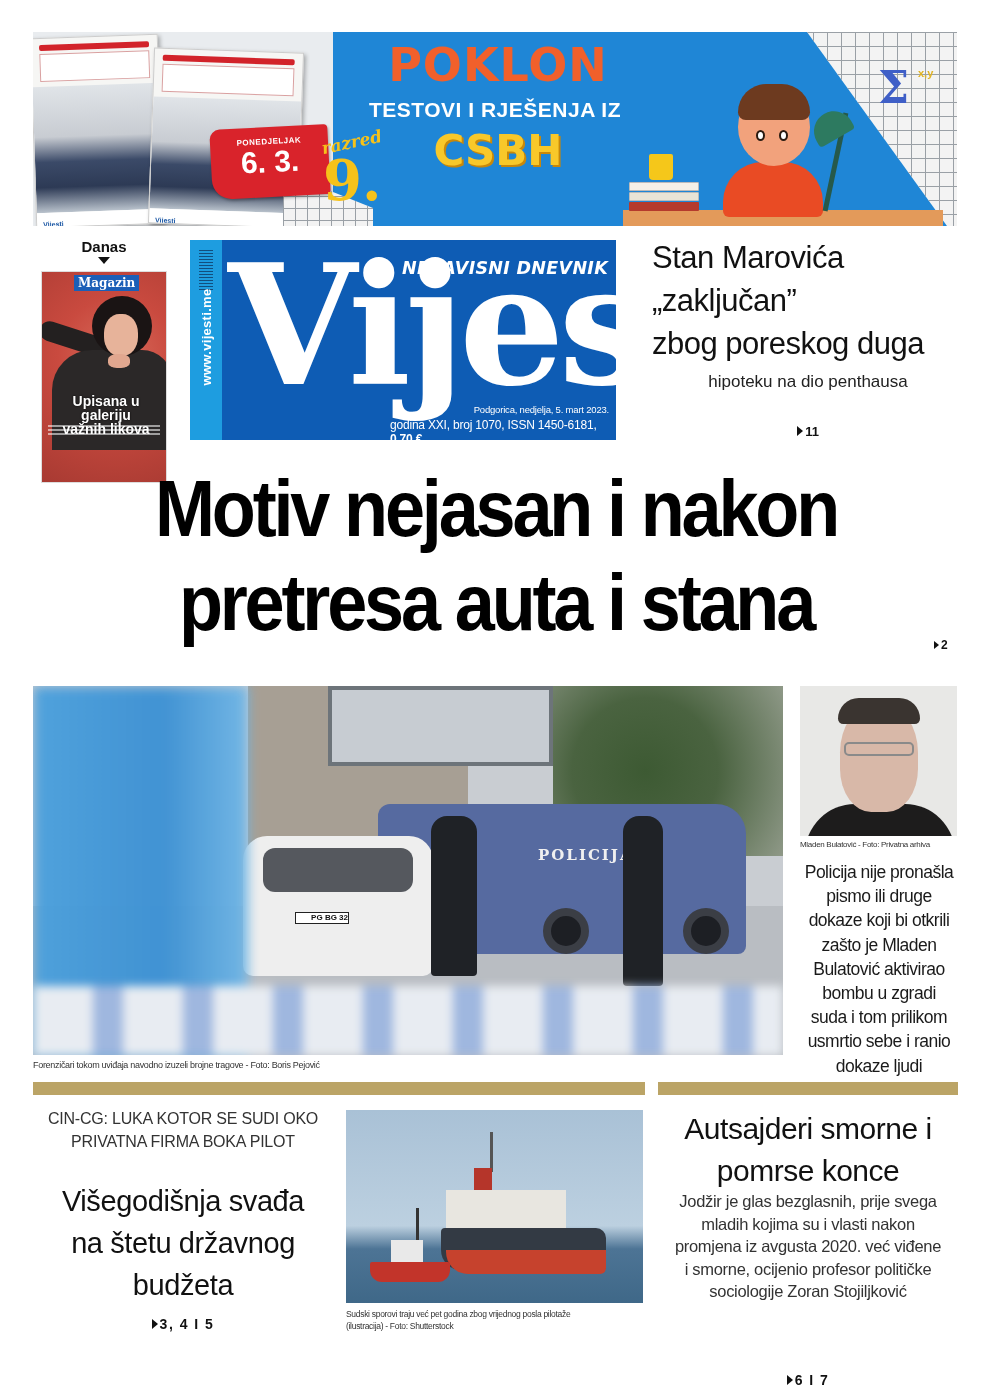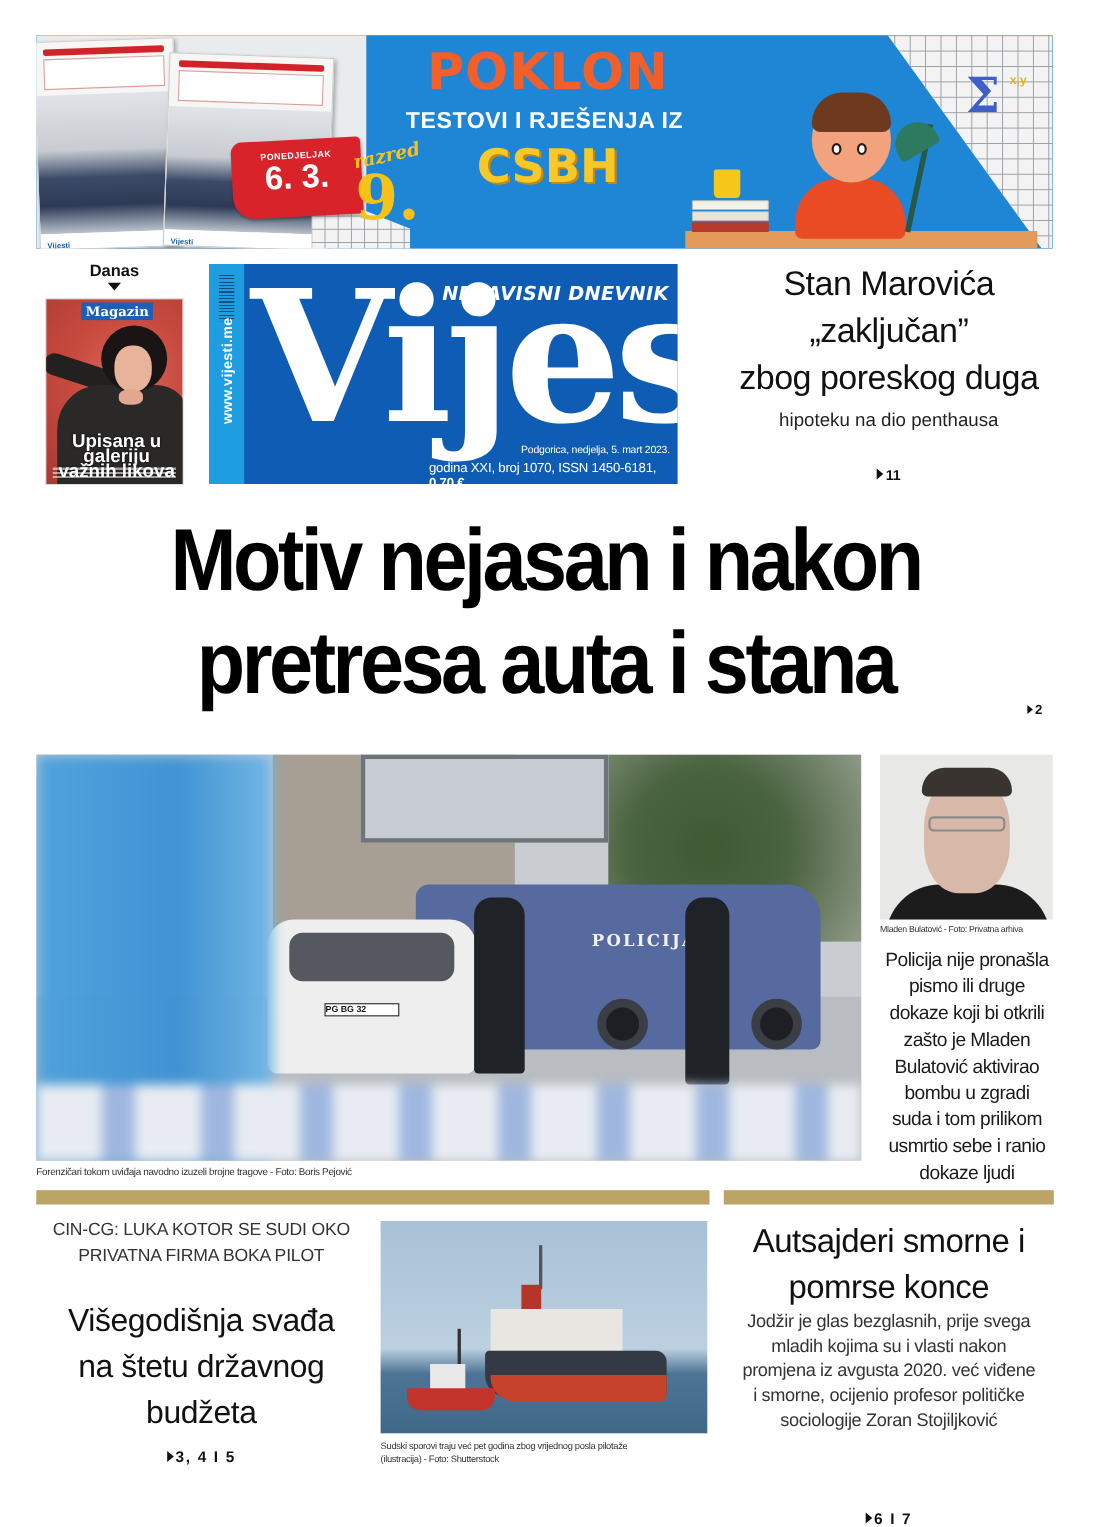--- a/index.html
+++ b/index.html
@@ -52,73 +52,73 @@
   .boy-hair { left: 705px; top: 52px; width: 72px; height: 36px; background: #6d3a1f; border-radius: 36px 36px 10px 10px; }
   .boy-eye { width: 9px; height: 11px; background: #fff; border-radius: 50%; border: 2px solid #2a1a10; }
   .lamp-arm { left: 800px; top: 80px; width: 5px; height: 100px; background: #26594a; transform: rotate(12deg); }
   .lamp-head { left: 778px; top: 80px; width: 40px; height: 28px; background: #2d7a60; border-radius: 20px 20px 4px 4px; transform: rotate(-30deg); }
   .sigma { left: 845px; top: 30px; font-size: 44px; color: #3f5fc7; font-weight: bold; font-family: "DejaVu Serif", serif; }
   .sigma-sub { left: 885px; top: 35px; font-size: 11px; color: #e1b322; font-weight: bold; }
 
   
   #danas { left: 40px; top: 238px; width: 128px; text-align: center; font-size: 15px; font-weight: bold; }
   #danas-arrow { left: 98px; top: 257px; width: 0; height: 0; border-left: 6px solid transparent; border-right: 6px solid transparent; border-top: 7px solid #111; }
-  #mag { left: 41px; top: 271px; width: 126px; height: 170px; overflow: hidden;
+  #mag { left: 41px; top: 271px; width: 126px; height: 212px; overflow: hidden;
     background: radial-gradient(circle at 60% 40%, #d86a5a 0%, #c94a3f 40%, #a83a32 100%); border: 1px solid #ddd; }
   #mag .mag-title { position: absolute; left: 32px; top: 3px; background: #1b5fb7; color: #fff; font-family: "DejaVu Serif", serif;
     font-weight: bold; font-size: 12px; padding: 1px 4px; }
   #mag .hair { position: absolute; left: 50px; top: 24px; width: 60px; height: 60px; background: #1a1414; border-radius: 50%; }
   #mag .face { position: absolute; left: 62px; top: 42px; width: 34px; height: 42px; background: #e7b39a; border-radius: 45%; }
   #mag .bodyd { position: absolute; left: 10px; top: 78px; width: 120px; height: 100px; background: #2b2828; border-radius: 40px 30px 0 0; }
   #mag .arm { position: absolute; left: -4px; top: 60px; width: 90px; height: 20px; background: #232020; transform: rotate(18deg); border-radius: 10px; }
   #mag .hand { position: absolute; left: 66px; top: 82px; width: 22px; height: 14px; background: #e1a78f; border-radius: 40%; }
   #mag .mag-head { position: absolute; left: 4px; right: 0; top: 122px; text-align: center; color: #fff; font-weight: bold;
-    font-size: 17px; line-height: 14px; text-shadow: 0 0 2px #000; font-family: "Liberation Sans Narrow", "Liberation Sans", sans-serif; }
+    font-size: 14px; line-height: 14px; text-shadow: 0 0 2px #000; font-family: "Liberation Sans Narrow", "Liberation Sans", sans-serif; }
   #mag .mag-sub { position: absolute; left: 6px; right: 6px; top: 153px; height: 10px;
     background: repeating-linear-gradient(180deg, rgba(255,255,255,.55) 0 2px, transparent 2px 4px); }
 
   
   #masthead { left: 190px; top: 240px; width: 426px; height: 200px; background: #0e5cb4; overflow: hidden; }
   #mh-strip { left: 0; top: 0; width: 32px; height: 200px; background: #1e9de0; }
   #mh-url { left: -70px; top: 86px; width: 180px; height: 22px; transform: rotate(-90deg); color: #fff; font-weight: bold;
     font-size: 13px; text-align: center; letter-spacing: .3px; }
   #mh-barcode { left: 9px; top: 10px; width: 14px; height: 42px;
     background: repeating-linear-gradient(180deg, #0c2d55 0 1px, transparent 1px 3px); opacity: .7; }
   #mh-tag { left: 186px; top: 18px; width: 232px; text-align: right; color: #fff; font-weight: bold; font-style: italic;
     font-size: 17.5px; letter-spacing: .3px; font-family: "DejaVu Sans", sans-serif; }
   #mh-logo { left: 38px; top: -14px; color: #fff; font-family: "DejaVu Serif", "Liberation Serif", serif; font-weight: bold;
     font-size: 166px; letter-spacing: -6px; line-height: 200px; }
   #mh-info1 { left: 200px; top: 164px; width: 219px; text-align: right; color: #fff; font-size: 9.5px; letter-spacing: -.2px; }
   #mh-info2 { left: 200px; top: 178px; width: 219px; text-align: left; color: #fff; font-size: 12px; letter-spacing: -.2px; }
   #mh-info2 b { font-weight: bold; }
 
   
   .narrow { font-family: "Liberation Sans Narrow", "Liberation Sans", sans-serif; }
-  #tr-head { left: 652px; top: 236px; width: 312px; text-align: center; font-size: 31px; line-height: 43px; color: #111; letter-spacing: -.5px; }
+  #tr-head { left: 652px; top: 236px; width: 312px; text-align: left; font-size: 31px; line-height: 43px; color: #111; letter-spacing: -.5px; }
   #tr-sub { left: 652px; top: 370px; width: 312px; text-align: center; font-size: 17px; line-height: 23px; color: #222; }
   #tr-ref { left: 652px; top: 424px; width: 312px; text-align: center; font-size: 13px; font-weight: bold; }
 
   
   #headline { left: 36px; top: 462px; width: 920px; text-align: center; font-size: 80px; line-height: 94px; font-weight: bold;
     color: #000; letter-spacing: -3.5px; transform: scaleX(.9); transform-origin: center top;
     font-family: "Liberation Sans Narrow", "Liberation Sans", sans-serif; }
   #hl-ref { left: 934px; top: 638px; font-size: 12px; font-weight: bold; }
 
   
   #main-photo { left: 33px; top: 686px; width: 750px; height: 369px; overflow: hidden; background: #c9cdd2; }
   #main-photo .mp-wall { position: absolute; left: 215px; top: 0; width: 220px; height: 170px; background: #a79f94; }
   #main-photo .mp-board { position: absolute; left: 295px; top: 0; width: 225px; height: 80px; background: #c7ccd2; border: 4px solid #6d747a; }
   #main-photo .mp-trees { position: absolute; left: 520px; top: 0; width: 230px; height: 170px; background: radial-gradient(circle at 40% 50%, #3d5a33 0%, #4a6340 45%, #8f9988 100%); }
   #main-photo .mp-road { position: absolute; left: 0; top: 220px; width: 750px; height: 150px; background: #b9bdc2; }
   #main-photo .mp-van { position: absolute; left: 345px; top: 118px; width: 368px; height: 150px; background: #566aa0; border-radius: 12px 30px 8px 8px; }
   #main-photo .mp-van-text { position: absolute; left: 505px; top: 160px; color: #f0f0f0; font-family: "DejaVu Serif", serif; font-weight: bold; font-size: 15px; letter-spacing: 2px; }
   #main-photo .mp-wheel { position: absolute; width: 46px; height: 46px; background: #1d1f24; border-radius: 50%; border: 8px solid #3b3e45; }
   #main-photo .mp-car { position: absolute; left: 210px; top: 150px; width: 190px; height: 140px; background: #eeeeee; border-radius: 24px 24px 10px 10px; }
   #main-photo .mp-car-win { position: absolute; left: 230px; top: 162px; width: 150px; height: 44px; background: #55585e; border-radius: 12px; }
-  #main-photo .mp-plate { position: absolute; left: 262px; top: 226px; width: 68px; height: 12px; background: #fff; border: 1px solid #222; font-size: 8px; line-height: 10px; text-align: left; font-weight: bold; }
+  #main-photo .mp-plate { position: absolute; left: 262px; top: 226px; width: 54px; height: 12px; background: #fff; border: 1px solid #222; font-size: 8px; line-height: 10px; text-align: right; font-weight: bold; }
   #main-photo .mp-person { position: absolute; background: #1f2226; border-radius: 16px 16px 4px 4px; }
   #main-photo .mp-blur { position: absolute; left: 0; top: 0; width: 215px; height: 369px;
     background: linear-gradient(90deg, #4aa0dd 0%, #3a90d4 60%, #6fb6e6 100%); filter: blur(6px); opacity: .95; }
   #main-photo .mp-tape { position: absolute; left: 0; top: 300px; width: 750px; height: 70px;
     background: repeating-linear-gradient(90deg, #e8ecf2 0 60px, #9fb7df 60px 90px); filter: blur(5px); }
   #mp-caption { left: 33px; top: 1060px; font-size: 9px; color: #333; letter-spacing: -.3px; }
 
   
   #portrait { left: 800px; top: 686px; width: 157px; height: 150px; background: #e8e8e6; overflow: hidden; }
   #portrait .p-shoulders { position: absolute; left: 5px; top: 118px; width: 150px; height: 60px; background: #1d1c1c; border-radius: 50px 50px 0 0; }

